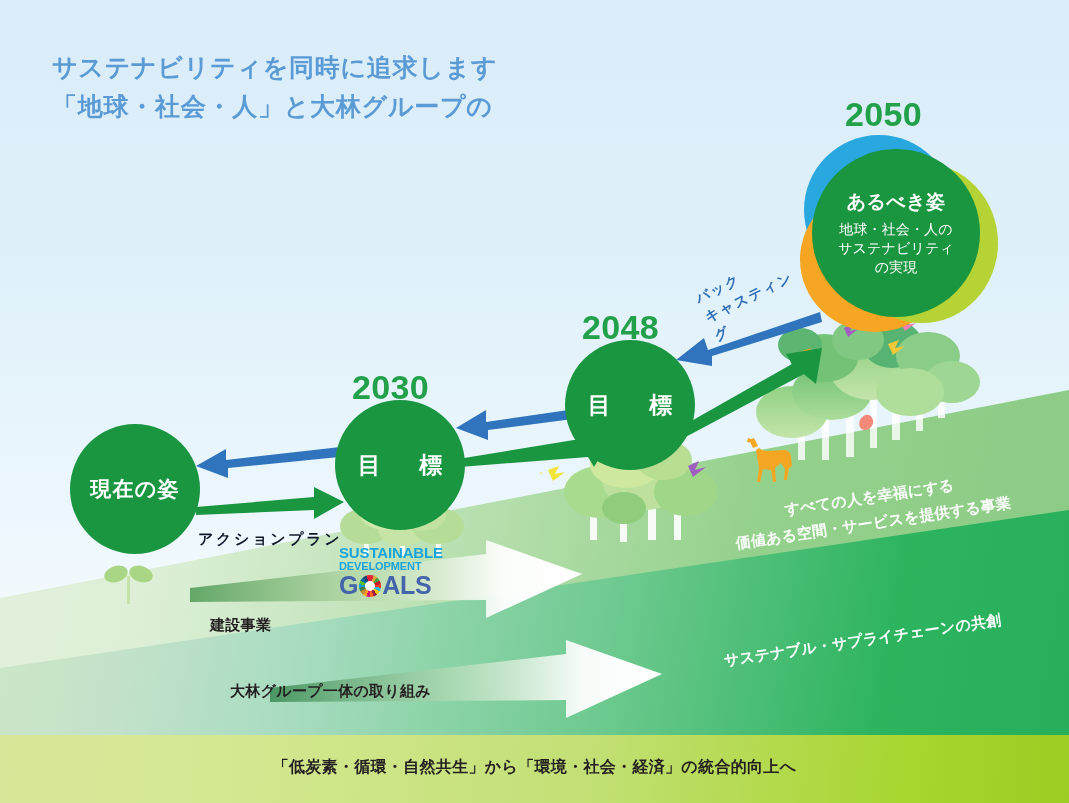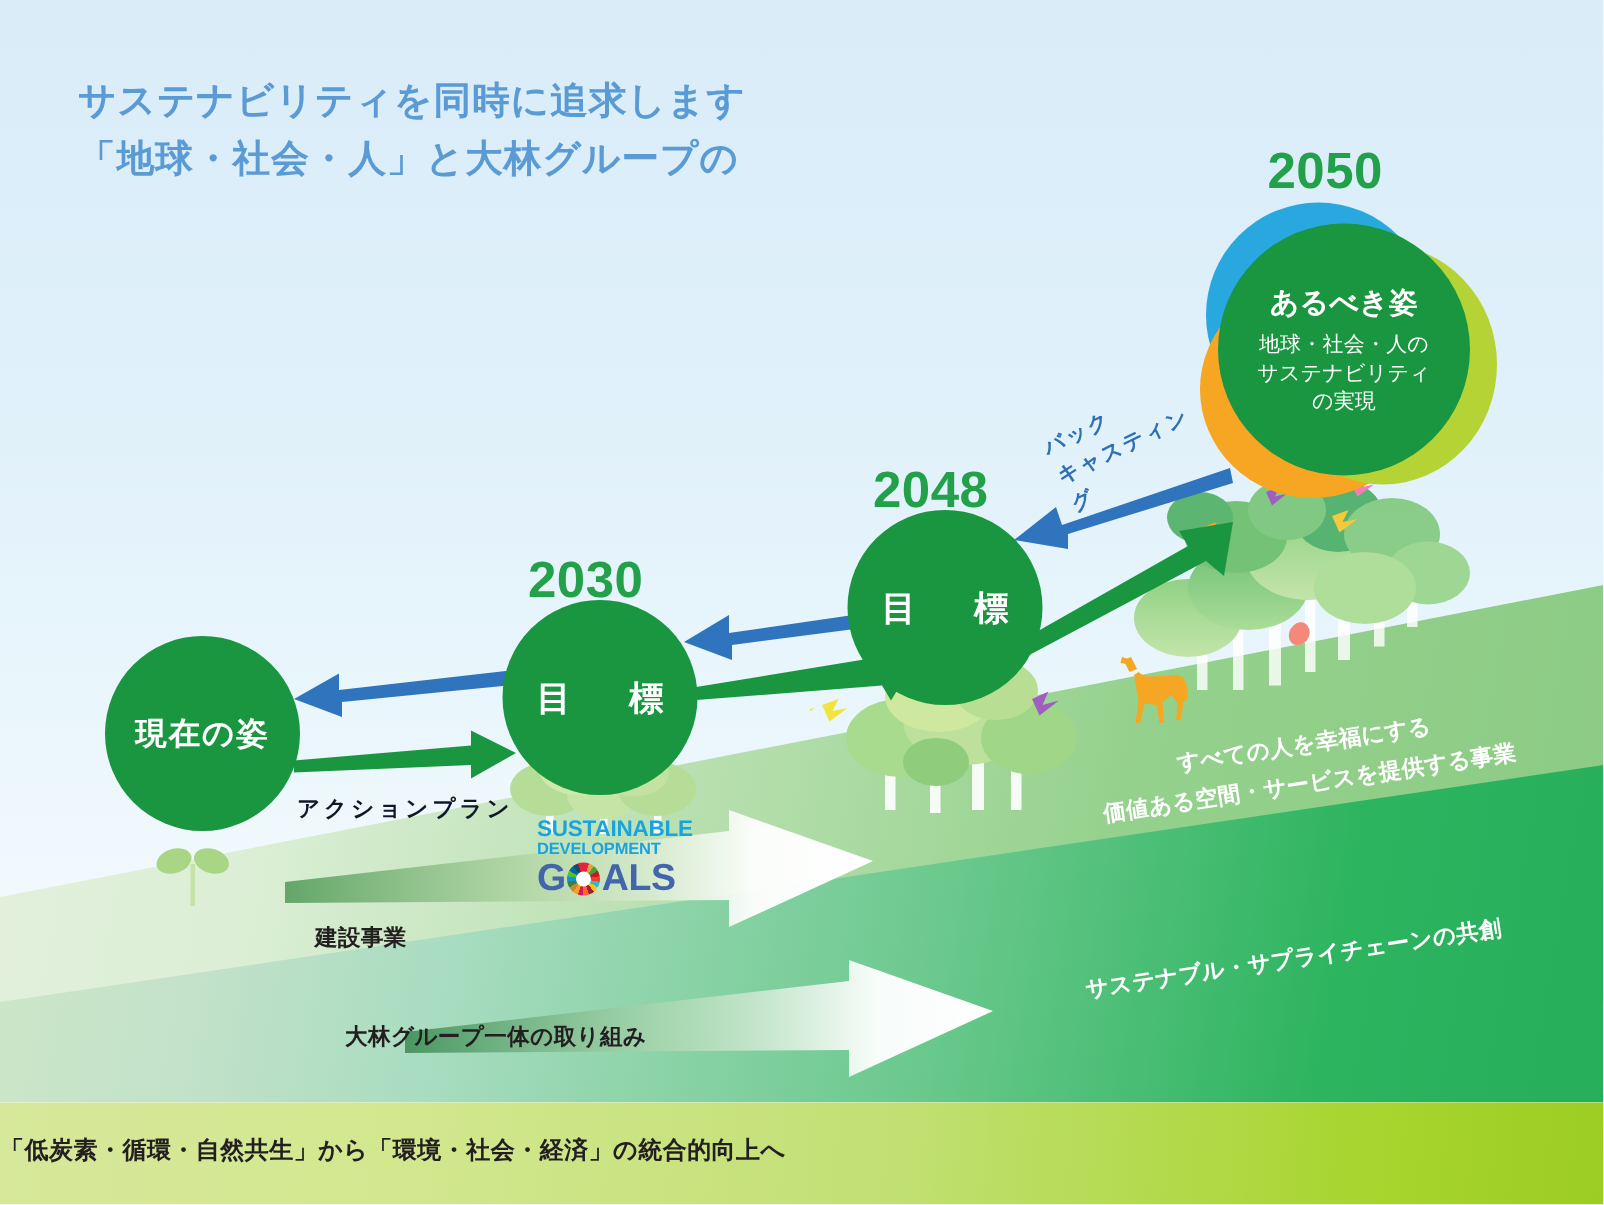--- a/index.html
+++ b/index.html
@@ -83,25 +83,25 @@
   
   .slope-lbl{position:absolute;color:#ffffff;font-weight:bold;font-size:15px;line-height:1.7;
              letter-spacing:.02em;text-align:center;}
   #lbl-business{left:730px;top:505px;transform:rotate(-8.5deg);transform-origin:left top;}
   #lbl-supply{left:722px;top:648px;transform:rotate(-8.5deg);transform-origin:left top;}
 
   .dark-lbl{position:absolute;color:#231f20;font-weight:bold;font-size:15px;letter-spacing:.02em;}
   #lbl-kensetsu{left:210px;top:616px;}
   #lbl-group{left:230px;top:682px;}
 
-  #footer-text{position:absolute;left:0;top:757px;width:1069px;
+  #footer-text{position:absolute;left:0;top:757px;width:1069px;text-align:center;
                color:#231f20;font-weight:bold;font-size:16px;letter-spacing:.02em;}
 
   
-  #sdg{position:absolute;left:358px;top:545px;width:100px;height:56px;}
+  #sdg{position:absolute;left:339px;top:545px;width:100px;height:56px;}
   #sdg .ln{font-weight:bold;letter-spacing:-.01em;line-height:1;}
   #sdg .l1{color:#19a4dd;font-size:15px;}
   #sdg .l2{color:#19a4dd;font-size:11px;margin-top:1px;}
   #sdg .l3{color:#4464ab;font-size:25px;margin-top:1px;display:flex;align-items:center;}
   #sdg .wheel{display:inline-block;width:22px;height:22px;border-radius:50%;margin:0 1px;
     background:conic-gradient(
       #e5243b 0deg 20deg,#dda63a 20deg 40deg,#4c9f38 40deg 60deg,#c5192d 60deg 80deg,
       #ff3a21 80deg 100deg,#26bde2 100deg 120deg,#fcc30b 120deg 140deg,#a21942 140deg 160deg,
       #fd6925 160deg 180deg,#dd1367 180deg 200deg,#fd9d24 200deg 220deg,#bf8b2e 220deg 240deg,
       #3f7e44 240deg 260deg,#0a97d9 260deg 280deg,#56c02b 280deg 300deg,#00689d 300deg 320deg,

